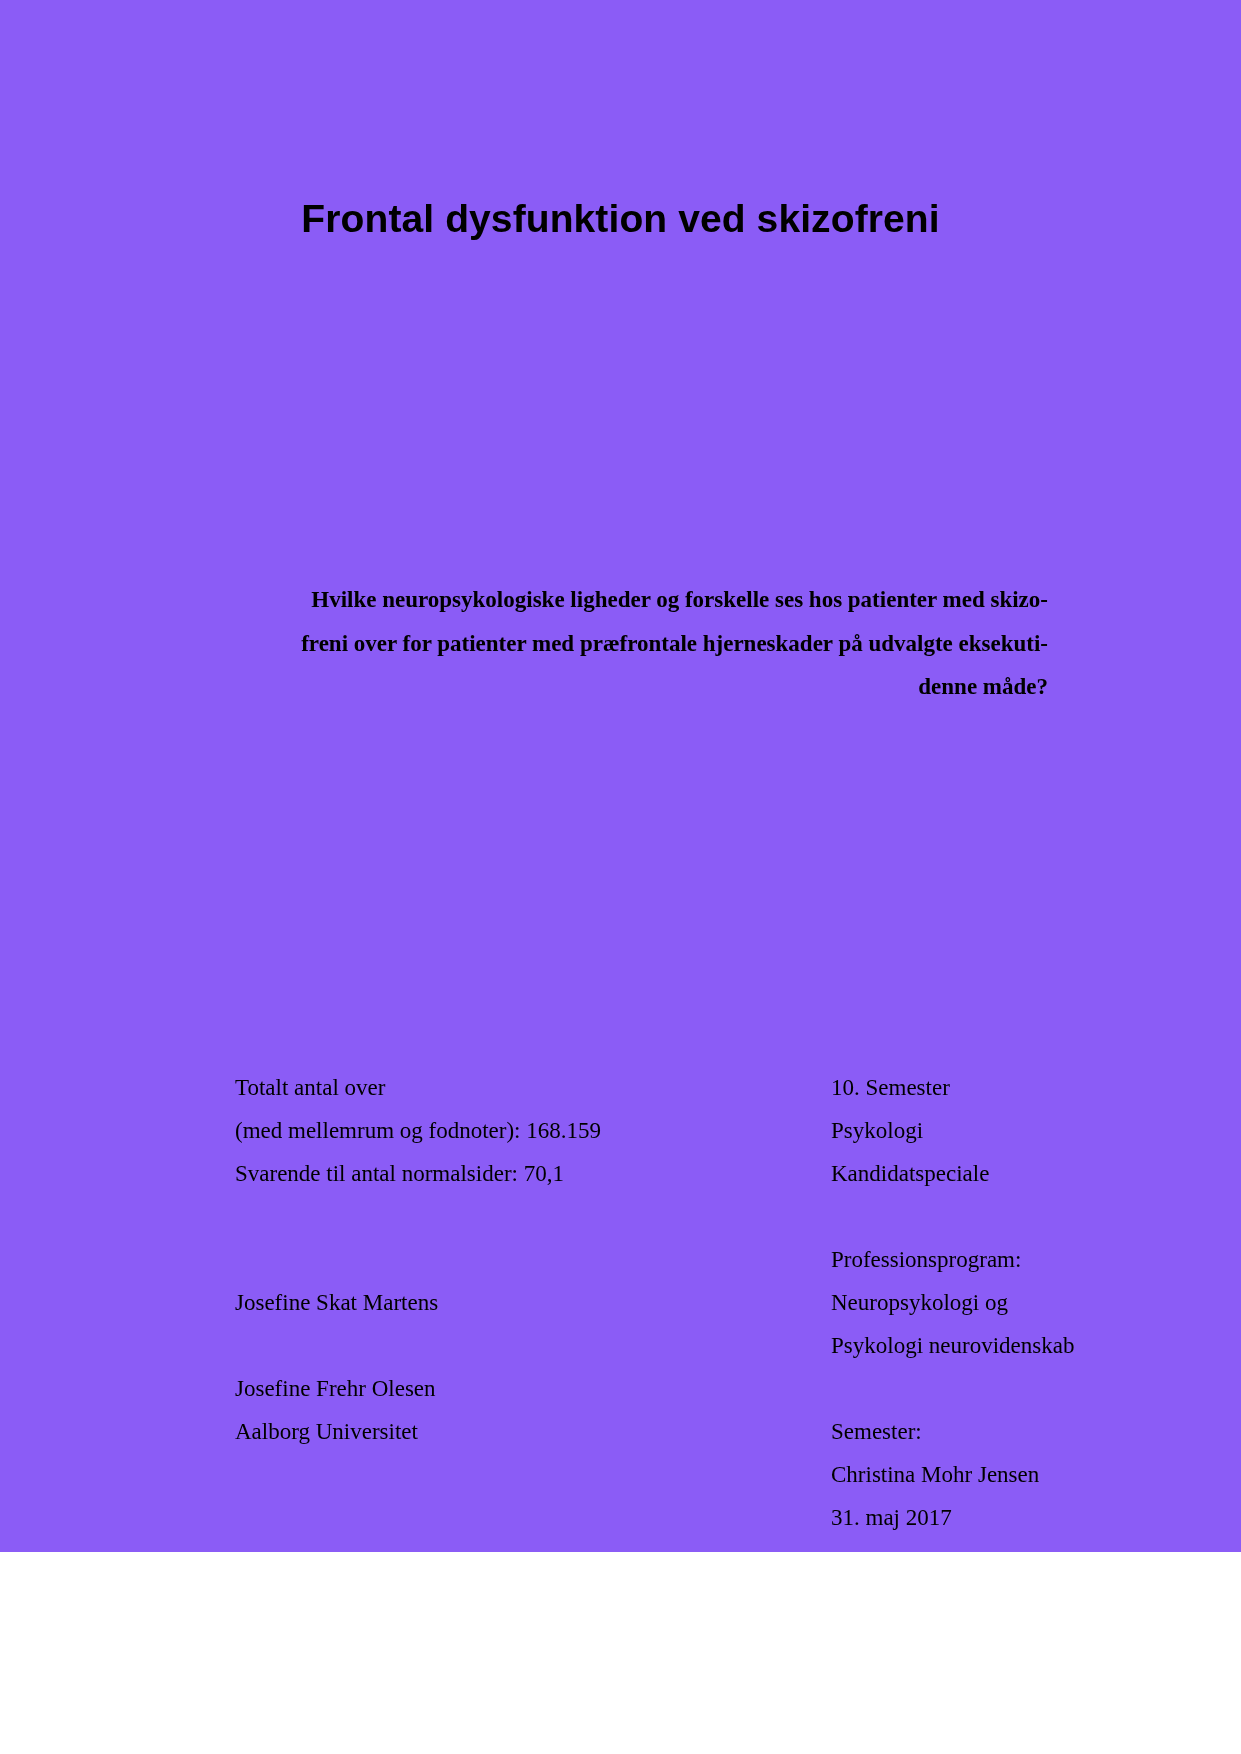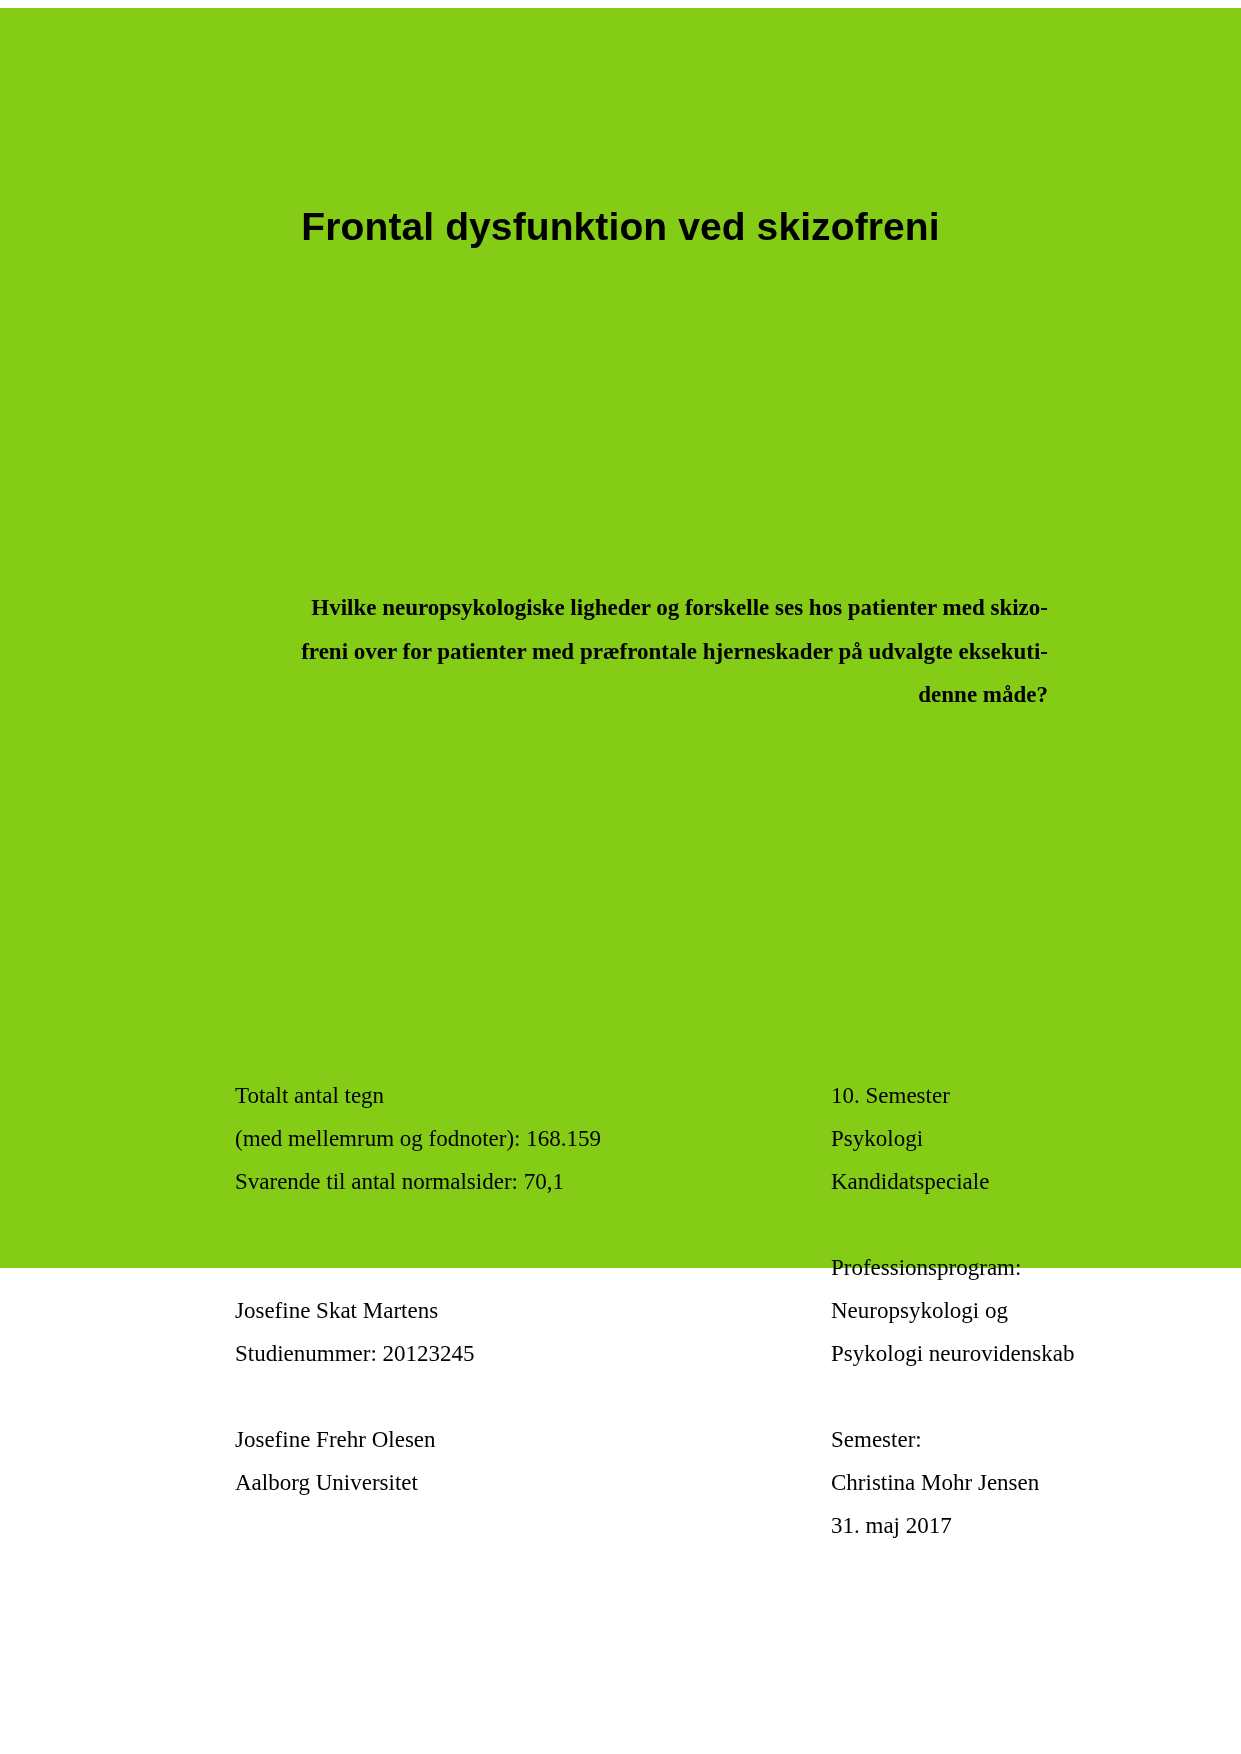--- a/index.html
+++ b/index.html
@@ -11,23 +11,22 @@
       width: 1241px;
       height: 1754px;
       position: relative;
       overflow: hidden;
       color: #000000;
     }
     .page {
       position: absolute;
       left: 0; top: 0;
       width: 1241px;
-      height: 1260px;
-      background: #84cc16;
-      margin-top: 8px;
+      height: 1552px;
+      background: #8b5cf6;
     }
     .title {
       position: absolute;
       left: 0;
       width: 1241px;
       top: 196px;
       text-align: center;
       font-family: "Liberation Sans", sans-serif;
       font-weight: bold;
       font-size: 39px;
@@ -74,27 +73,26 @@
 
   <h1 class="title">Frontal dysfunktion ved skizofreni</h1>
 
   <p class="question">
     <span class="qline">Hvilke neuropsykologiske ligheder og forskelle ses hos patienter med skizo-</span>
     <span class="qline">freni over for patienter med præfrontale hjerneskader på udvalgte eksekuti-</span>
     <span class="qline">denne måde?</span>
   </p>
 
   <div class="col col-left">
-    <span class="row">Totalt antal tegn</span>
+    <span class="row">Totalt antal over</span>
     <span class="row">(med mellemrum og fodnoter): 168.159</span>
     <span class="row">Svarende til antal normalsider: 70,1</span>
     <span class="gap"></span>
     <span class="gap"></span>
     <span class="row">Josefine Skat Martens</span>
-    <span class="row">Studienummer: 20123245</span>
     <span class="gap"></span>
     <span class="row">Josefine Frehr Olesen</span>
     <span class="row">Aalborg Universitet</span>
   </div>
 
   <div class="col col-right">
     <span class="row">10. Semester</span>
     <span class="row">Psykologi</span>
     <span class="row">Kandidatspeciale</span>
     <span class="gap"></span>

